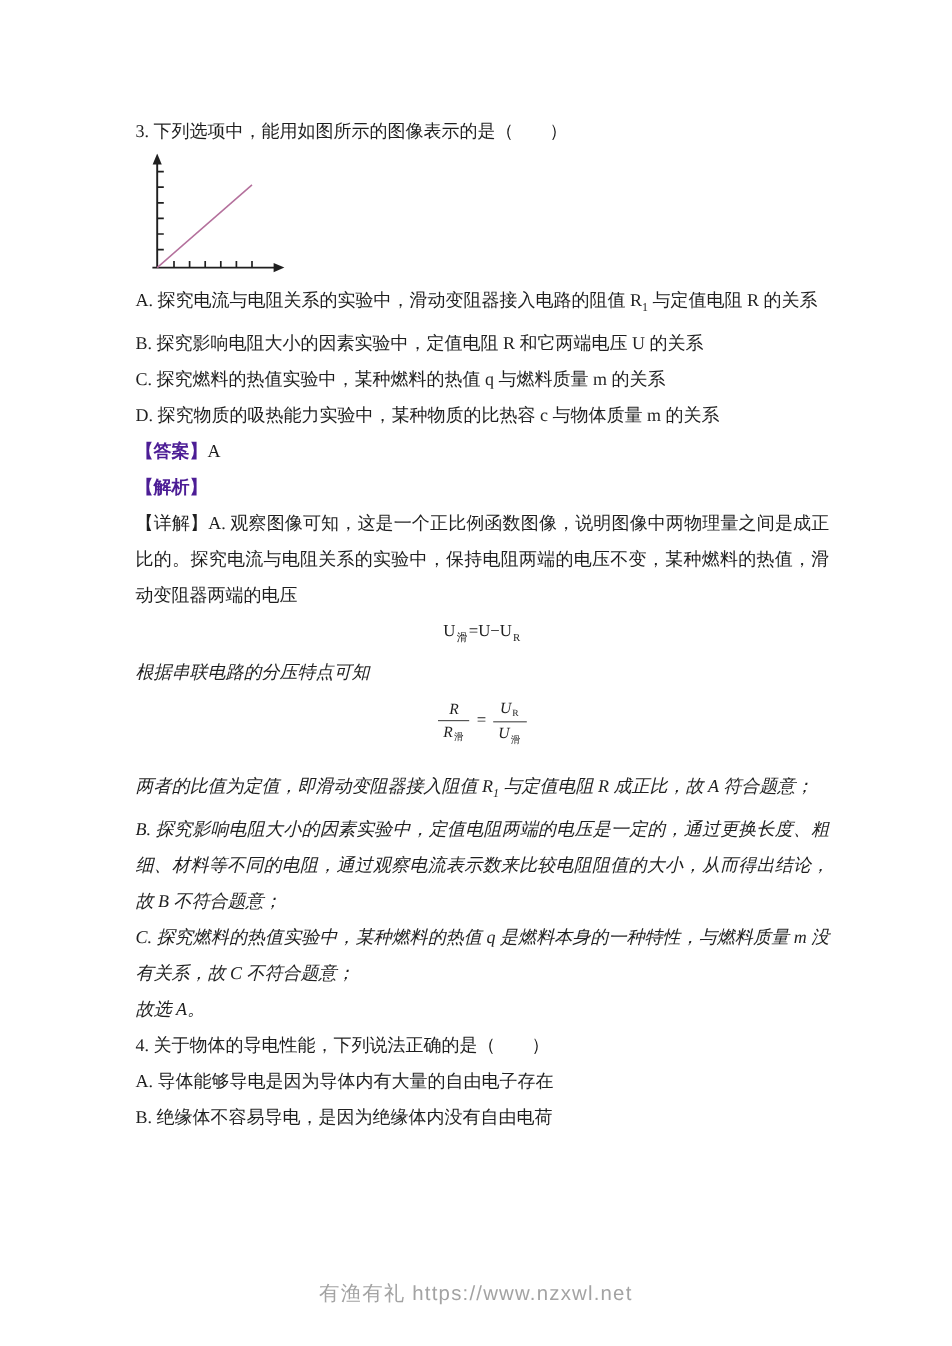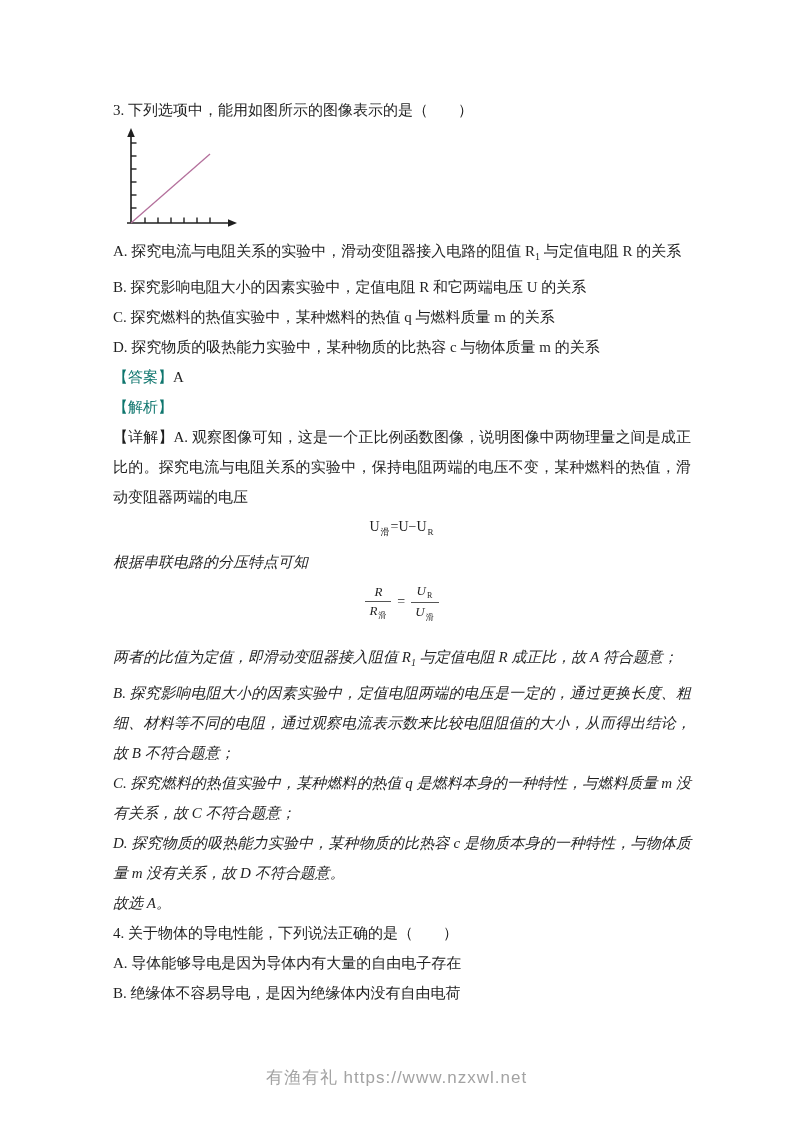--- a/index.html
+++ b/index.html
@@ -20,21 +20,21 @@
     text-align:justify;
     text-align-last:left;
   }
   .content p{margin:0;}
   .ind{margin-left:14px;font-style:italic;}
   .ind2{margin-left:20px;}
   .q4{margin-top:8px;}
   .q4opt{margin-top:6px;}
   .figure{margin:3px 0 6px 13px;}
   .graph{display:block;}
-  .blue{color:#0f766e;}
+  .blue{color:#4c1d95;font-weight:bold;}
   .center-line{text-align:center;text-align-last:center;}
   .formula{font-size:14px;line-height:30px;}
   .formula sub{font-size:9px;margin:0 1px;}
   sub{font-size:10px;}
   .frac-line{margin:6px 0 20px 0 !important;line-height:1;}
   .frac{
     display:inline-block;vertical-align:middle;
     text-align:center;font-style:italic;
     font-size:13px;line-height:1.2;
   }
@@ -106,21 +106,20 @@
     <p class="ind">根据串联电路的分压特点可知</p>
 
     <p class="center-line formula frac-line">
       <span class="frac"><span class="num">R</span><span class="den"><span>R</span><sub>滑</sub></span></span><span class="eq">=</span><span class="frac"><span class="num"><span>U</span><sub>R</sub></span><span class="den"><span>U</span><sub>滑</sub></span></span>
     </p>
 
     <p class="ind"><span>两者的比值为定值，即滑动变阻器接入阻值 R</span><sub>1</sub><span> 与定值电阻 R 成正比，故 A 符合题意；</span></p>
 
     <p class="ind">B. 探究影响电阻大小的因素实验中，定值电阻两端的电压是一定的，通过更换长度、粗细、材料等不同的电阻，通过观察电流表示数来比较电阻阻值的大小，从而得出结论，故 B 不符合题意；</p>
     <p class="ind">C. 探究燃料的热值实验中，某种燃料的热值 q 是燃料本身的一种特性，与燃料质量 m 没有关系，故 C 不符合题意；</p>
-    <p class="ind">D. 探究物质的吸热能力实验中，某种物质的比热容 c 是物质本身的一种特性，与物体质量 m 没有关系，故 D 不符合题意。</p>
     <p class="ind">故选 A。</p>
 
     <p class="q4">4. 关于物体的导电性能，下列说法正确的是（　　）</p>
     <p class="ind2 q4opt">A. 导体能够导电是因为导体内有大量的自由电子存在</p>
     <p class="ind2 q4opt">B. 绝缘体不容易导电，是因为绝缘体内没有自由电荷</p>
 
   </div>
 
   <div class="footer">
     <span>有渔有礼 https://www.nzxwl.net</span>

